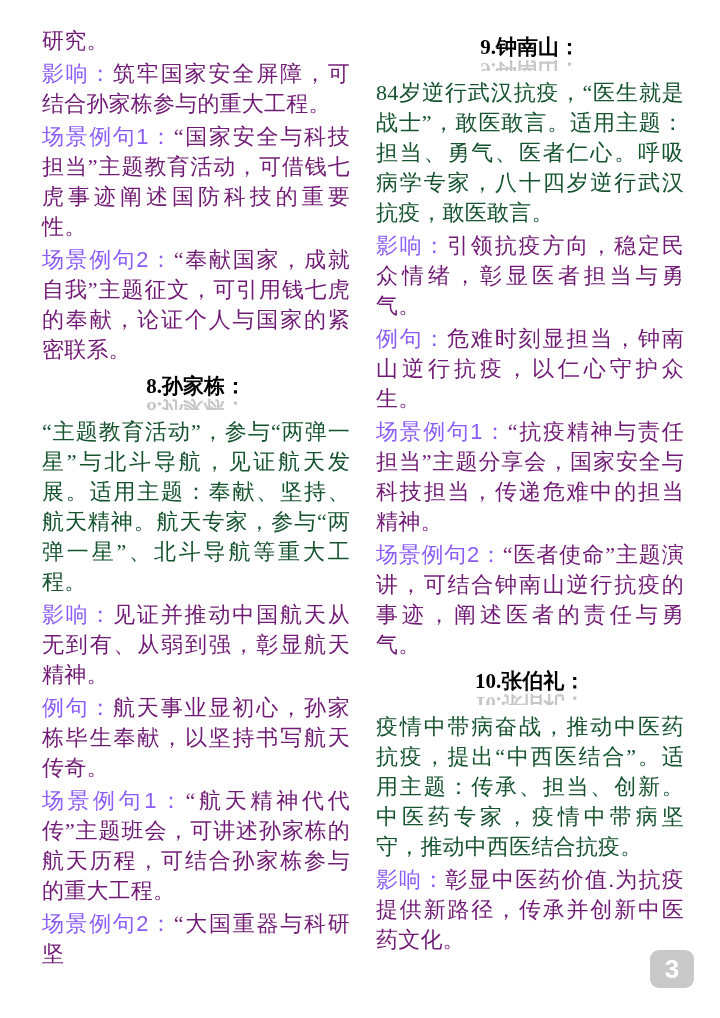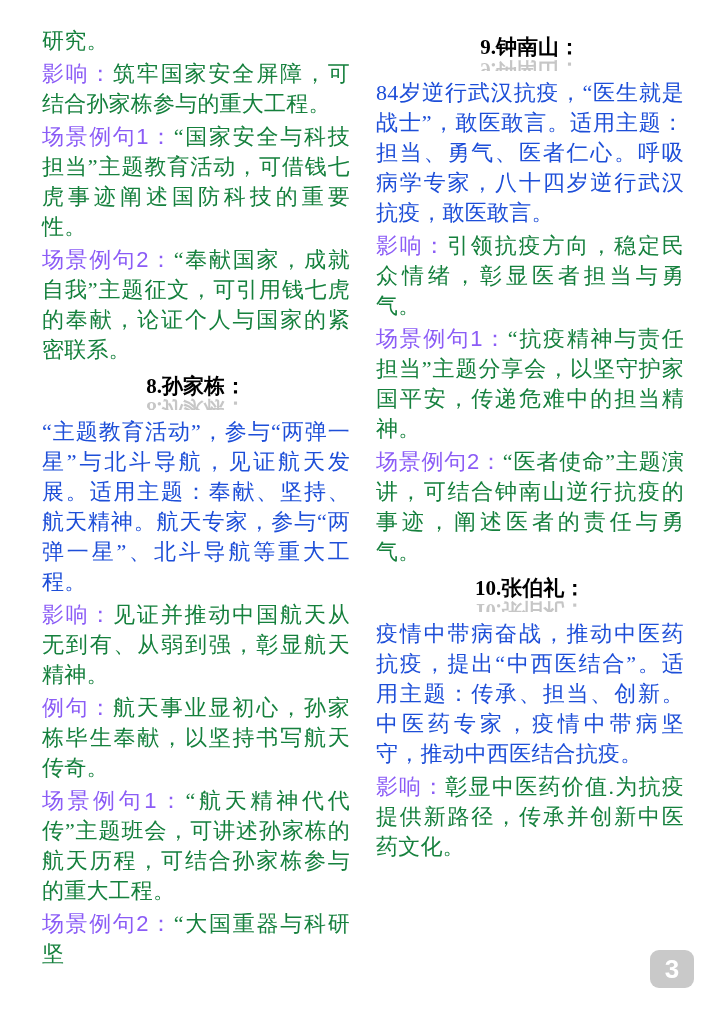--- a/index.html
+++ b/index.html
@@ -35,22 +35,22 @@
     text-justify: inter-character;
     letter-spacing: 0.2px;
   }
   .para.cont { margin-top: 0; }
   .label {
     font-family: "Liberation Sans", "DejaVu Sans", sans-serif;
     font-weight: 400;
     color: #8b5cf6;
     letter-spacing: 0;
   }
-  .ptext { color: #15803d; }
-  .intro .ptext { color: #1d4ed8; }
+  .ptext { color: #701a75; }
+  .intro .ptext { color: #14532d; }
   .heading {
     position: relative;
     text-align: center;
     font-weight: 700;
     font-size: 21px;
     line-height: 36px;
     margin: 3px 0 13px;
     color: #000000;
     font-family: "Liberation Serif", "DejaVu Serif", serif;
   }
@@ -128,22 +128,23 @@
       <span class="h-main">9.钟南山：</span>
       <span class="h-refl" aria-hidden="true">
           <span class="h-refl-inner">9.钟南山：</span>
         </span>
     </div>
 
     <p class="para intro"><span class="ptext">84岁逆行武汉抗疫，“医生就是战士”，敢医敢言。适用主题：担当、勇气、医者仁心。呼吸病学专家，八十四岁逆行武汉抗疫，敢医敢言。</span></p>
 
     <p class="para"><span class="label">影响：</span><span class="ptext">引领抗疫方向，稳定民众情绪，彰显医者担当与勇气。</span></p>
 
+    <p class="para"><span class="label">例句：</span><span class="ptext">危难时刻显担当，钟南山逆行抗疫，以仁心守护众生。</span></p>
 
-    <p class="para"><span class="label">场景例句1：</span><span class="ptext">“抗疫精神与责任担当”主题分享会，以坚守护家国平安，传递危难中的担当精神。</span></p>
+    <p class="para"><span class="label">场景例句1：</span><span class="ptext">“抗疫精神与责任担当”主题分享会，国家安全与科技担当，传递危难中的担当精神。</span></p>
 
     <p class="para"><span class="label">场景例句2：</span><span class="ptext">“医者使命”主题演讲，可结合钟南山逆行抗疫的事迹，阐述医者的责任与勇气。</span></p>
 
     <div class="heading">
       <span class="h-main">10.张伯礼：</span>
       <span class="h-refl" aria-hidden="true">
           <span class="h-refl-inner">10.张伯礼：</span>
         </span>
     </div>
 

